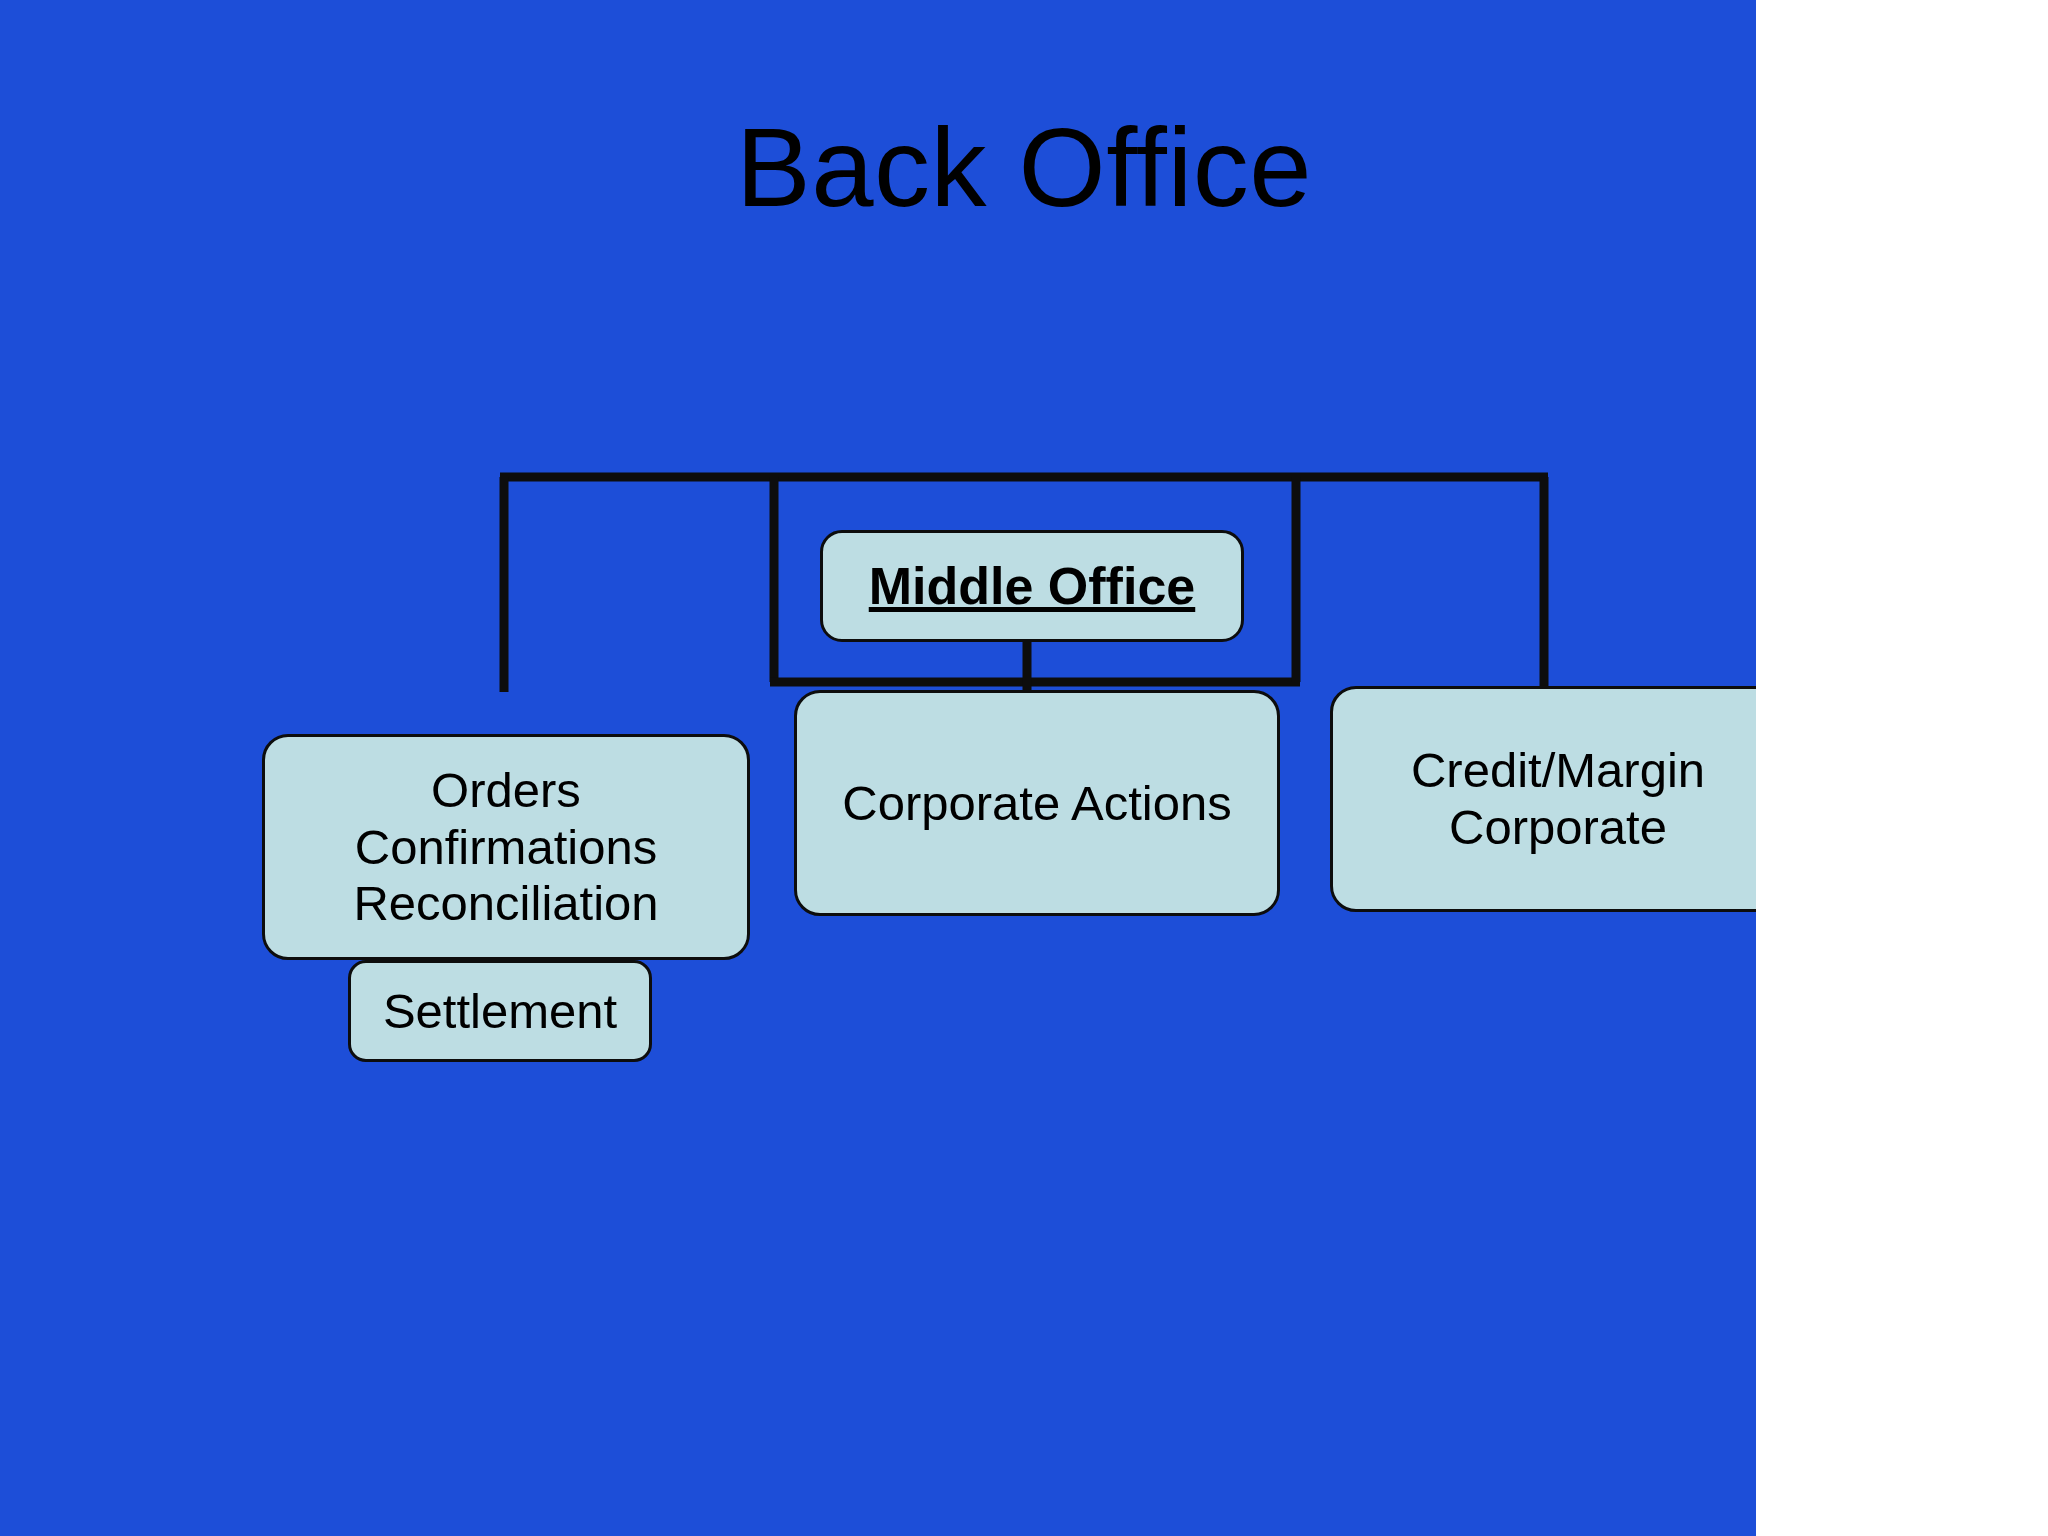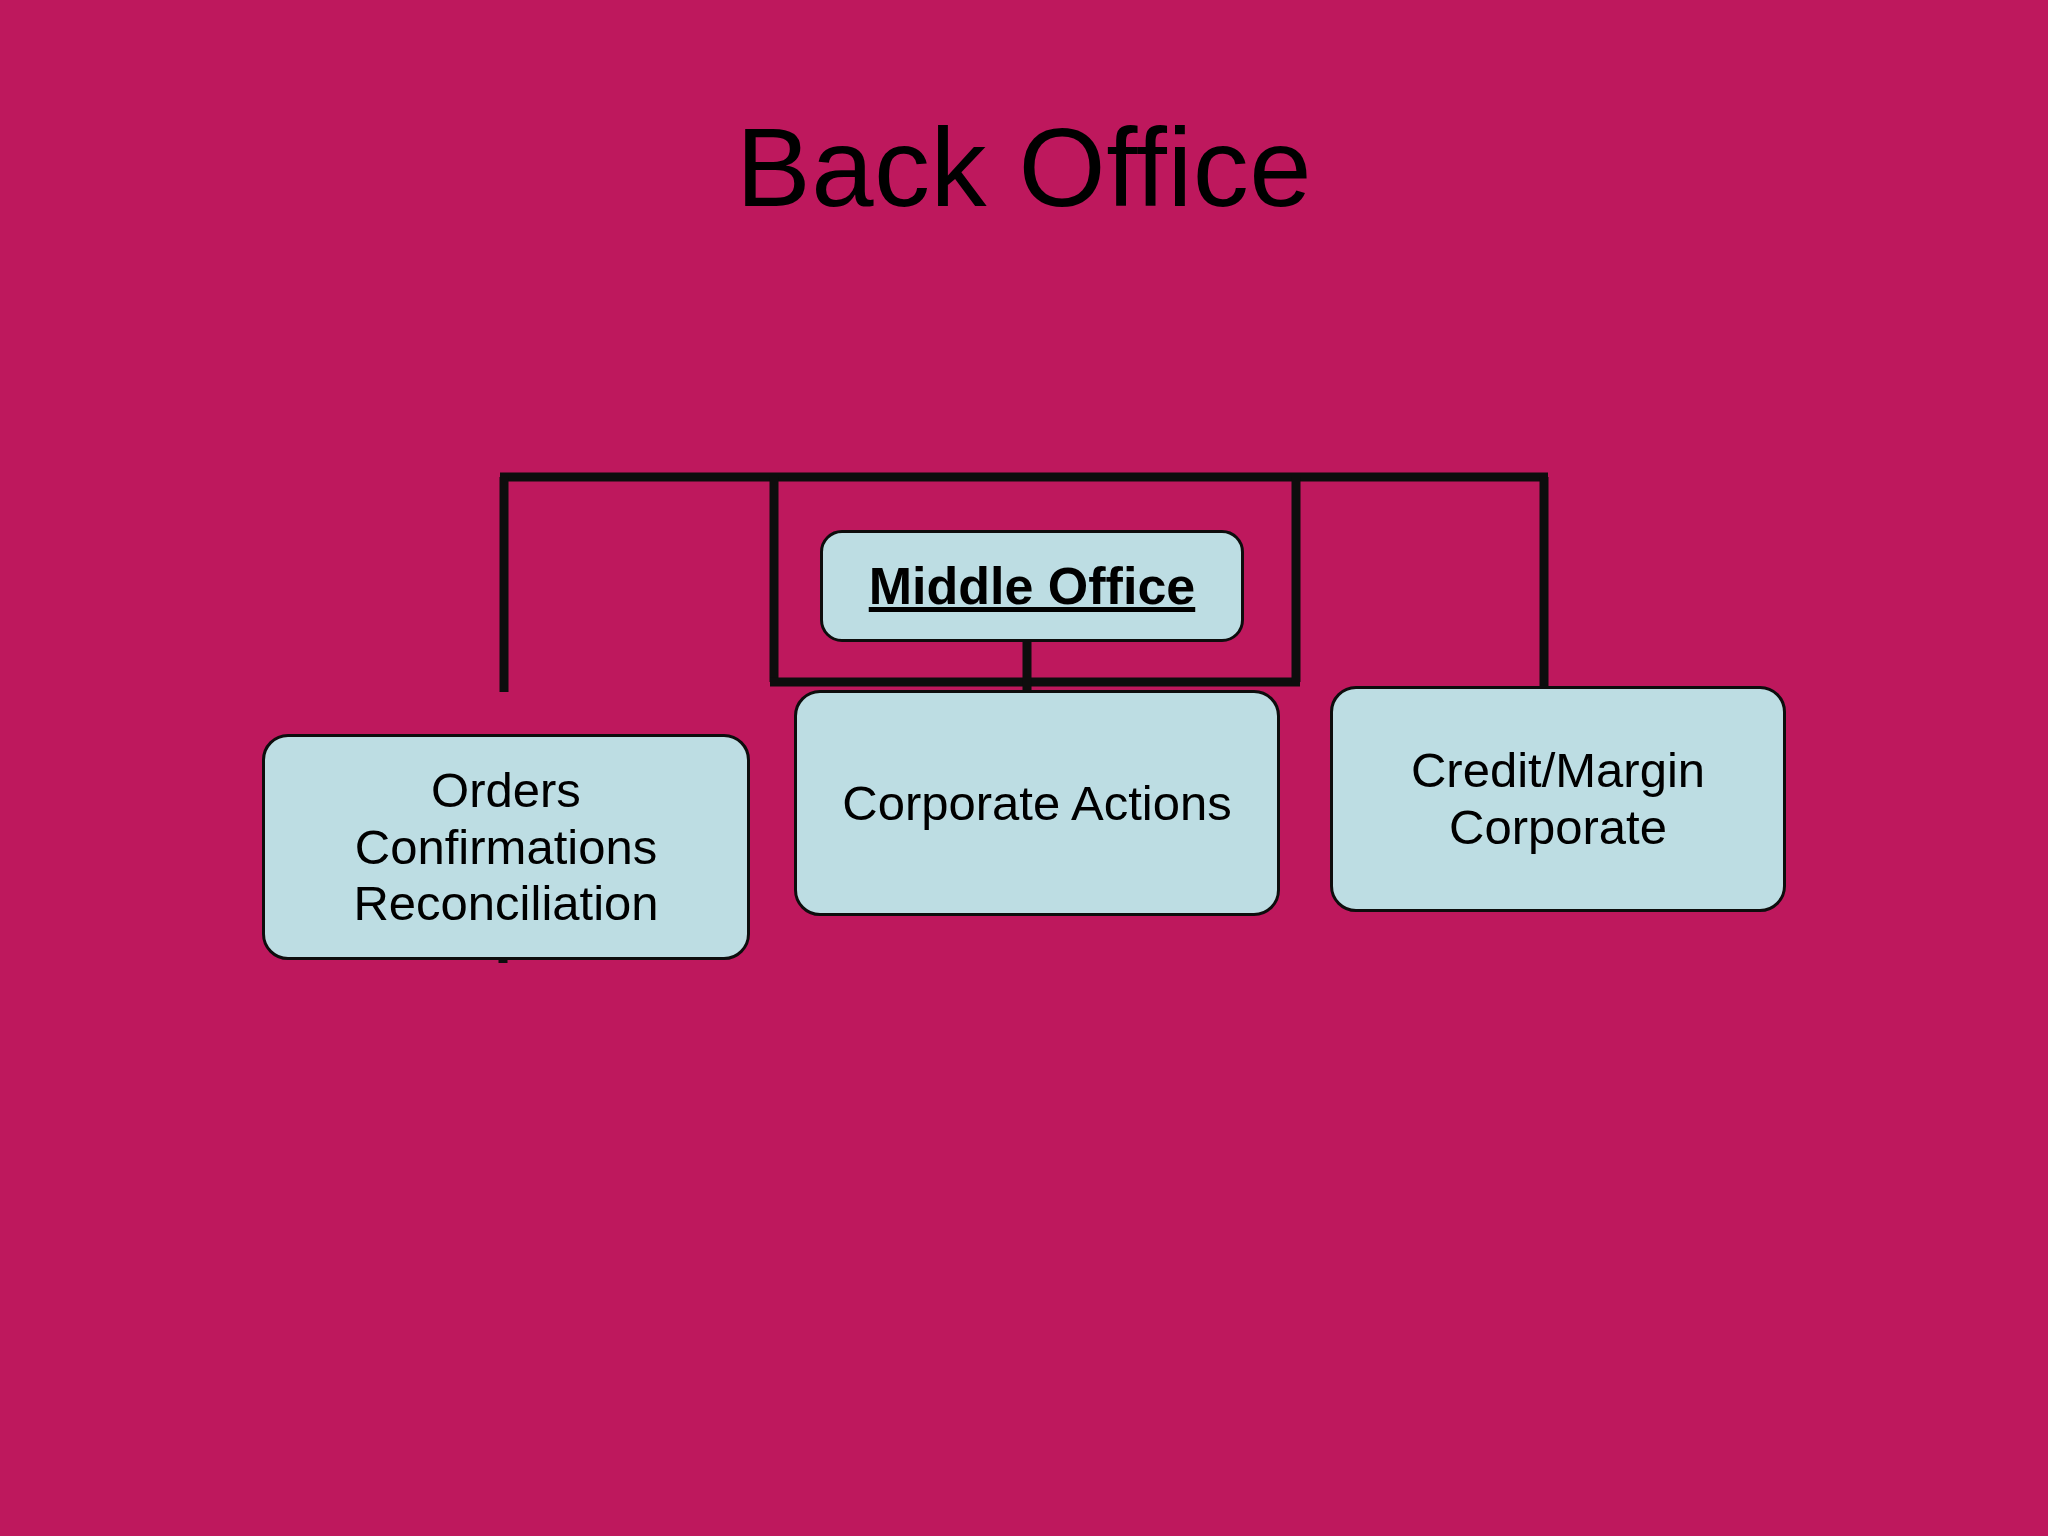--- a/index.html
+++ b/index.html
@@ -7,23 +7,23 @@
     margin: 0;
     padding: 0;
     background: #ffffff;
   }
   body {
     font-family: "Liberation Sans", sans-serif;
     color: #000000;
   }
   #slide {
     position: relative;
-    width: 2048px;
+    width: 1756px;
     height: 1536px;
-    background: #be185d;
+    background: #1d4ed8;
     overflow: hidden;
   }
 
   
   #slide-title {
     position: absolute;
     left: 0;
     top: 112px;
     width: 2048px;
     text-align: center;
@@ -158,14 +158,17 @@
 
   <div class="node" id="node-corporate-actions">
     <span class="node-label">Corporate Actions</span>
   </div>
 
   <div class="node" id="node-credit-margin">
     <span class="node-label">Credit/Margin
 Corporate</span>
   </div>
 
+  <div class="node" id="node-settlement">
+    <span class="node-label">Settlement</span>
+  </div>
 
 </div>
 
 </body></html>

